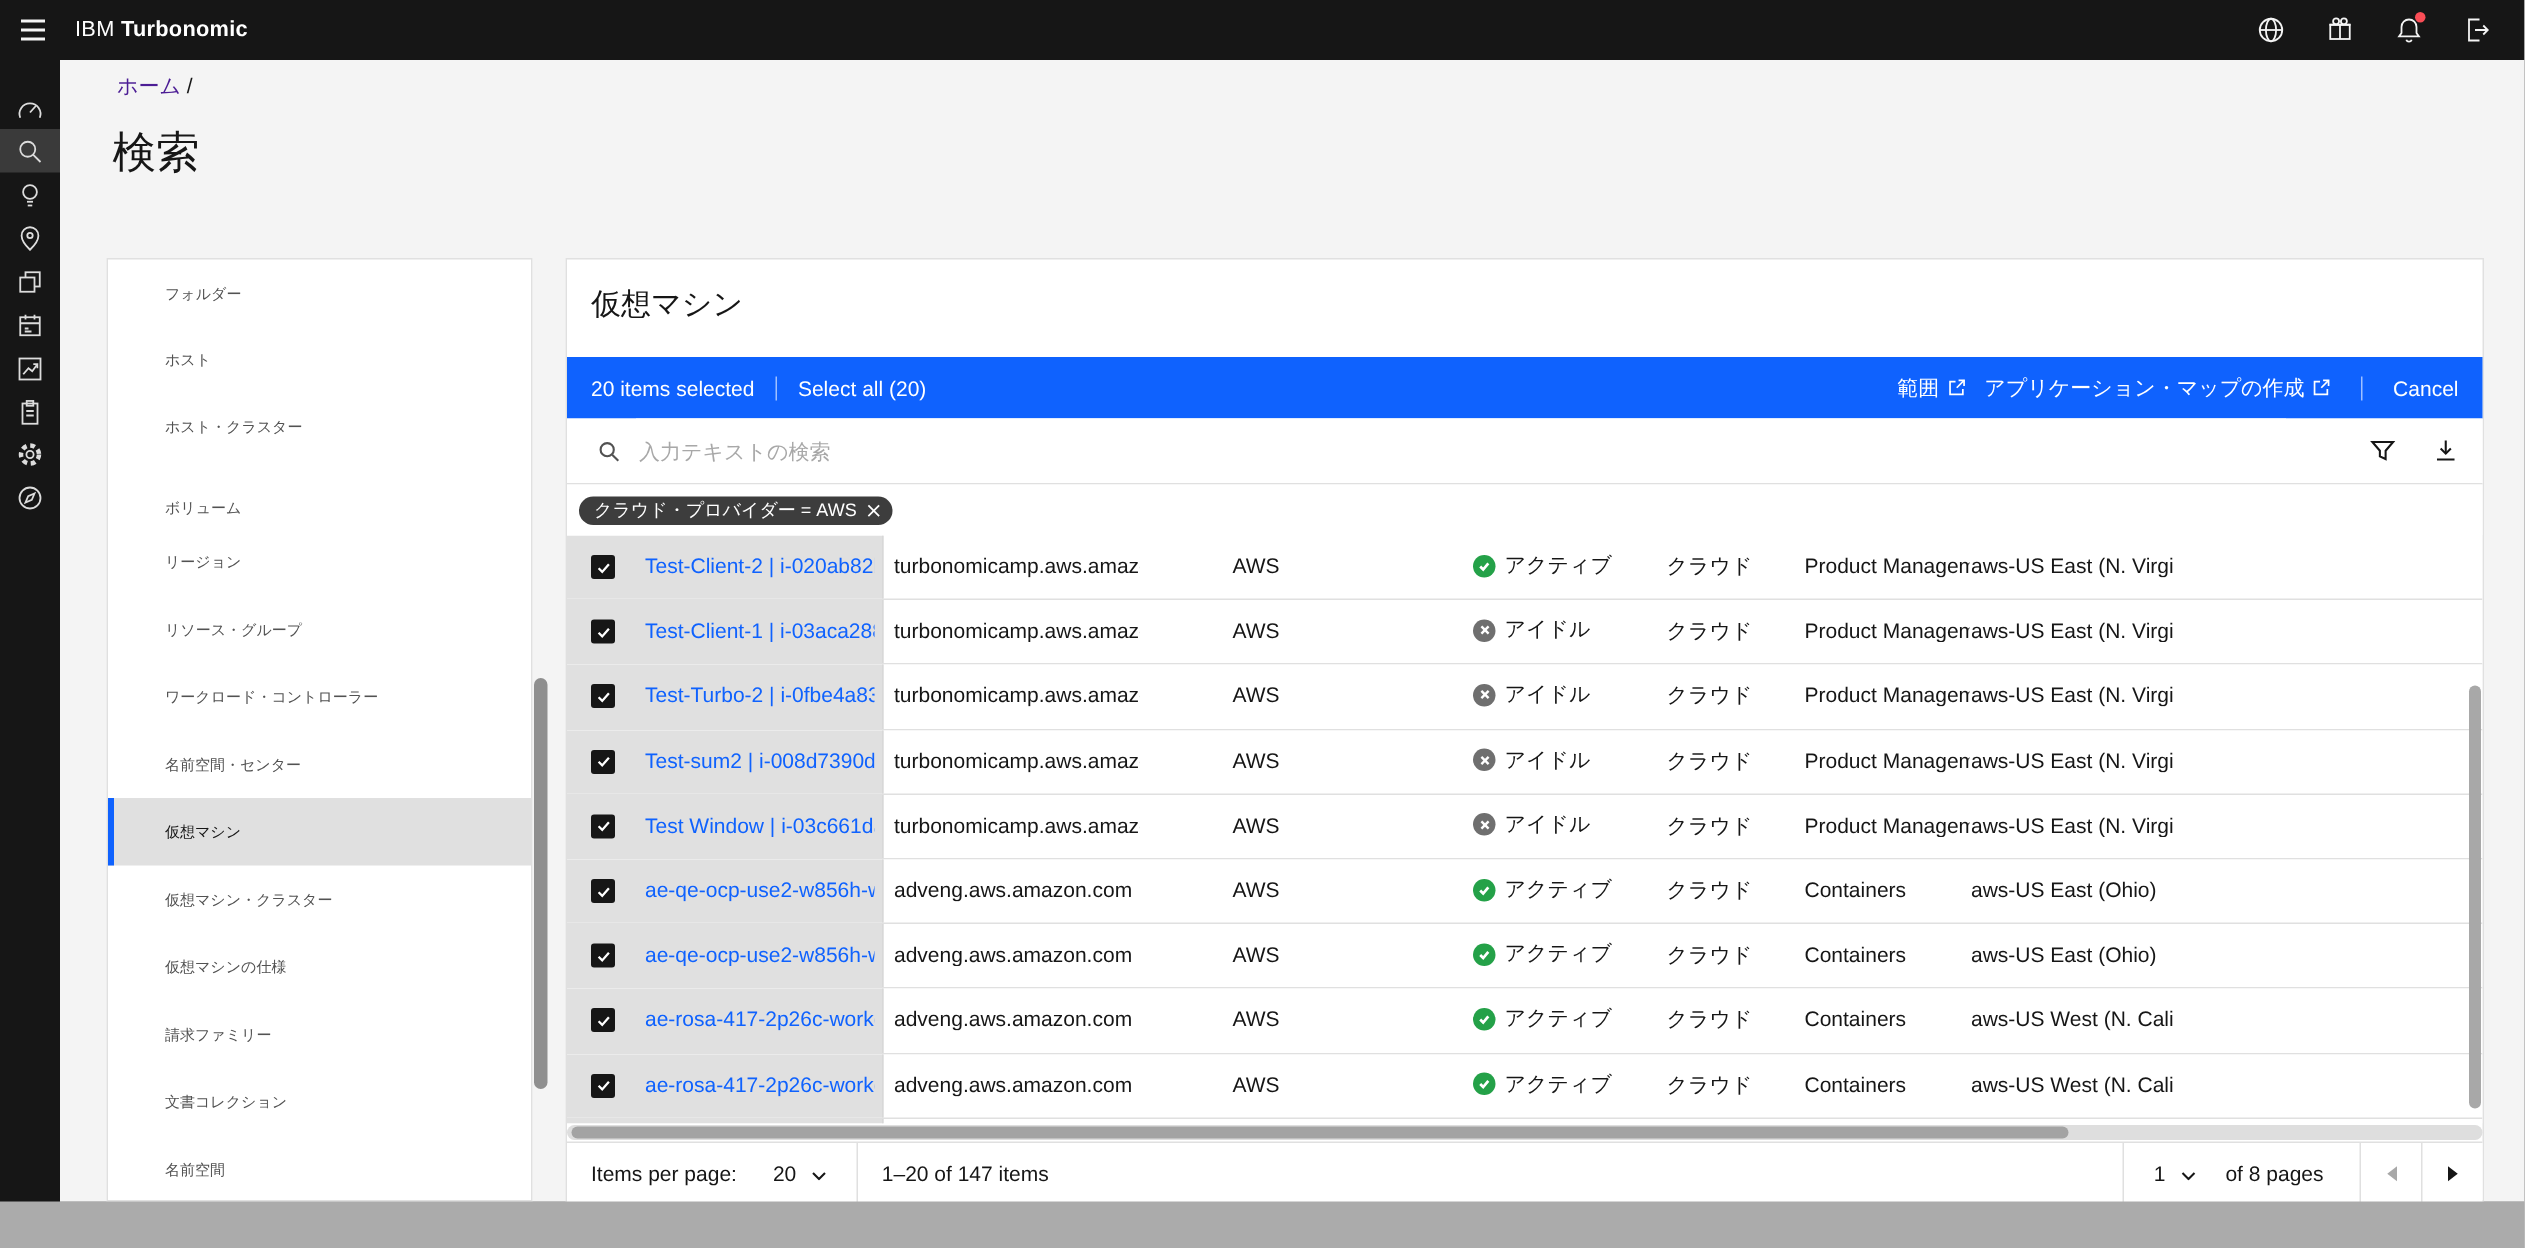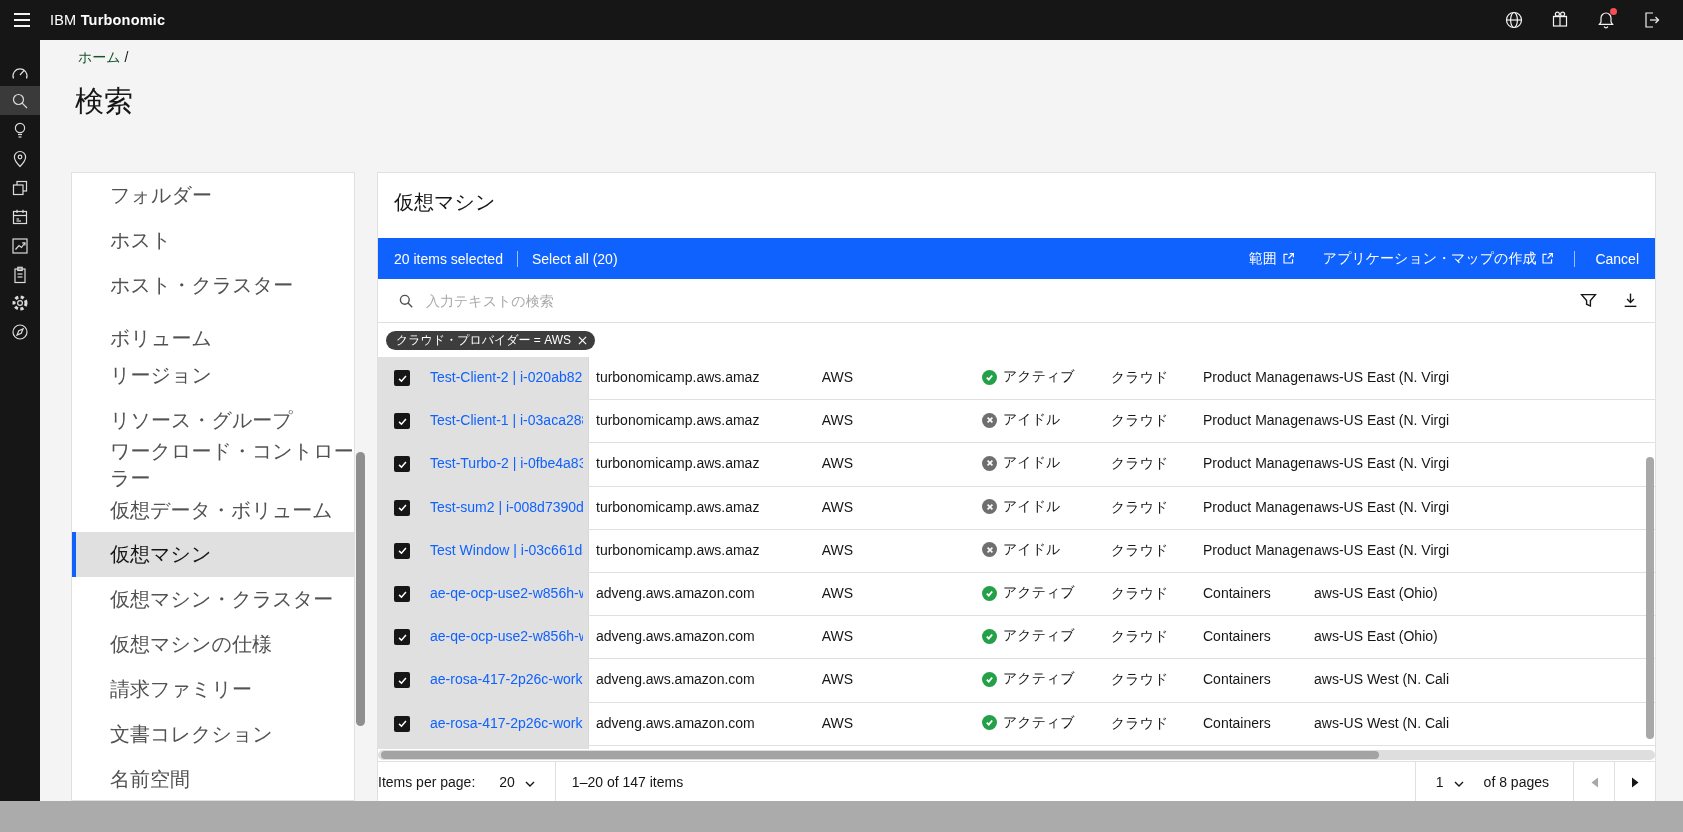--- a/index.html
+++ b/index.html
@@ -20,38 +20,38 @@
 
   
   .rail{position:absolute;left:0;top:40px;width:40px;height:761px;background:#161616;z-index:20;}
   .rail-item{position:absolute;left:0;width:40px;height:29px;display:flex;align-items:center;justify-content:center;cursor:pointer;}
   .rail-item svg{stroke:#dcdcdc;fill:none;stroke-width:1.2;}
   .rail-item.active{background:#3a3a3a;}
 
   
   .main-bg{position:absolute;left:40px;top:40px;width:1643px;height:761px;background:#f4f4f4;}
   .crumb{position:absolute;left:78px;top:49px;font-size:14px;color:#161616;}
-  .crumb a{color:#14532d;text-decoration:none;cursor:pointer;}
+  .crumb a{color:#4c1d95;text-decoration:none;cursor:pointer;}
   .page-title{position:absolute;left:75px;top:82px;font-size:29px;font-weight:400;color:#161616;}
 
   
   .cat-card{position:absolute;left:71px;top:172px;width:284px;height:629px;background:#fff;border:1px solid #e0e0e0;overflow:hidden;}
-  .cat-item{position:absolute;left:0;width:100%;height:45px;display:flex;align-items:center;padding-left:38px;font-size:20px;color:#525252;cursor:pointer;}
+  .cat-item{position:absolute;left:0;width:100%;height:45px;display:flex;align-items:center;padding-left:38px;font-size:10px;color:#525252;cursor:pointer;}
   .cat-item.selected{background:#e0e0e0;color:#161616;border-left:4px solid #0f62fe;padding-left:34px;}
   .cat-scroll{position:absolute;left:356px;top:452px;width:9px;height:274px;background:#8f8f8f;border-radius:4.5px;cursor:pointer;}
 
   
   .panel{position:absolute;left:377px;top:172px;width:1279px;height:629px;background:#fff;border:1px solid #e0e0e0;}
   .panel-title{position:absolute;left:16px;top:16px;font-size:20px;color:#161616;}
 
   .batch-bar{position:absolute;left:0;top:65px;width:100%;height:41px;background:#0f62fe;color:#fff;font-size:14px;display:flex;align-items:center;justify-content:space-between;padding:0 16px;}
   .bb-left,.bb-right{display:flex;align-items:center;}
   .bb-sep{width:1px;height:16px;background:rgba(255,255,255,.6);margin:0 14px;}
   .bb-link{display:flex;align-items:center;gap:5px;color:#fff;cursor:pointer;white-space:nowrap;}
-  .bb-right .bb-link{margin-left:28px;}
+  .bb-right .bb-link{margin-left:12px;}
   .bb-link svg{stroke:#fff;fill:none;stroke-width:1.4;}
 
   .search-row{position:absolute;left:0;top:106px;width:100%;height:44px;background:#fff;border-bottom:1px solid #e0e0e0;}
   .search-row svg.mag{position:absolute;left:20px;top:14px;stroke:#525252;fill:none;stroke-width:1.4;}
   .search-input{position:absolute;left:46px;top:0;width:1100px;height:43px;border:none;outline:none;font-size:14px;color:#161616;}
   .search-input::placeholder{color:#a8a8a8;}
   .tool-btn{position:absolute;top:13px;width:18px;height:18px;cursor:pointer;}
   .tool-btn svg{stroke:#161616;fill:none;stroke-width:1.3;}
 
   .tag-row{position:absolute;left:0;top:150px;width:100%;height:34px;background:#fff;}
@@ -79,21 +79,21 @@
   .partial{position:absolute;left:0;top:388.8px;width:100%;height:3.2px;background:#fff;}
   .partial .cell-sticky{border-right:1px solid #d8d8d8;}
 
   .vscroll{position:absolute;left:1268px;top:284px;width:8px;height:282px;background:#a8a8a8;border-radius:4px;cursor:pointer;}
   .hscroll{position:absolute;left:0;top:577px;width:100%;height:10px;background:#dedede;border-radius:5px;}
   .hscroll .thumb{position:absolute;left:3px;top:1px;width:998px;height:8px;background:#a3a3a3;border-radius:4px;cursor:pointer;}
 
   
   .pgn{position:absolute;left:0;top:588px;width:100%;height:41px;background:#fff;border-top:1px solid #e0e0e0;font-size:14px;color:#161616;display:flex;align-items:center;}
   .pgn .vline{width:1px;height:100%;background:#e0e0e0;}
-  .ipp-label{margin-left:0;}
+  .ipp-label{margin-left:16px;}
   .ipp-select{display:flex;align-items:center;gap:10px;margin:0 20px 0 24px;cursor:pointer;height:100%;}
   .pg-range{margin-left:16px;flex:1;}
   .pg-select{display:flex;align-items:center;gap:10px;padding:0 20px;cursor:pointer;height:100%;}
   .pg-pages{padding-right:24px;}
   .pg-btn{width:40px;height:100%;display:flex;align-items:center;justify-content:center;cursor:pointer;}
   .chev svg{stroke:#161616;fill:none;stroke-width:1.4;}
 
   
   .bottom-band{position:absolute;left:0;top:801px;width:1683px;height:31px;background:#ababab;}
 </style>
@@ -238,21 +238,21 @@
       <div class="cat-item" style="top: 179.72px;">
         <span>リージョン</span>
       </div>
       <div class="cat-item" style="top: 224.65px;">
         <span>リソース・グループ</span>
       </div>
       <div class="cat-item" style="top: 269.58px;">
         <span>ワークロード・コントローラー</span>
       </div>
       <div class="cat-item" style="top: 314.51px;">
-        <span>仮想データ・ボリューム</span>
+        <span>名前空間・センター</span>
       </div>
       <div class="cat-item selected" style="top: 359.44px;">
         <span>仮想マシン</span>
       </div>
       <div class="cat-item" style="top: 404.37px;">
         <span>仮想マシン・クラスター</span>
       </div>
       <div class="cat-item" style="top: 449.3px;">
         <span>仮想マシンの仕様</span>
       </div>

